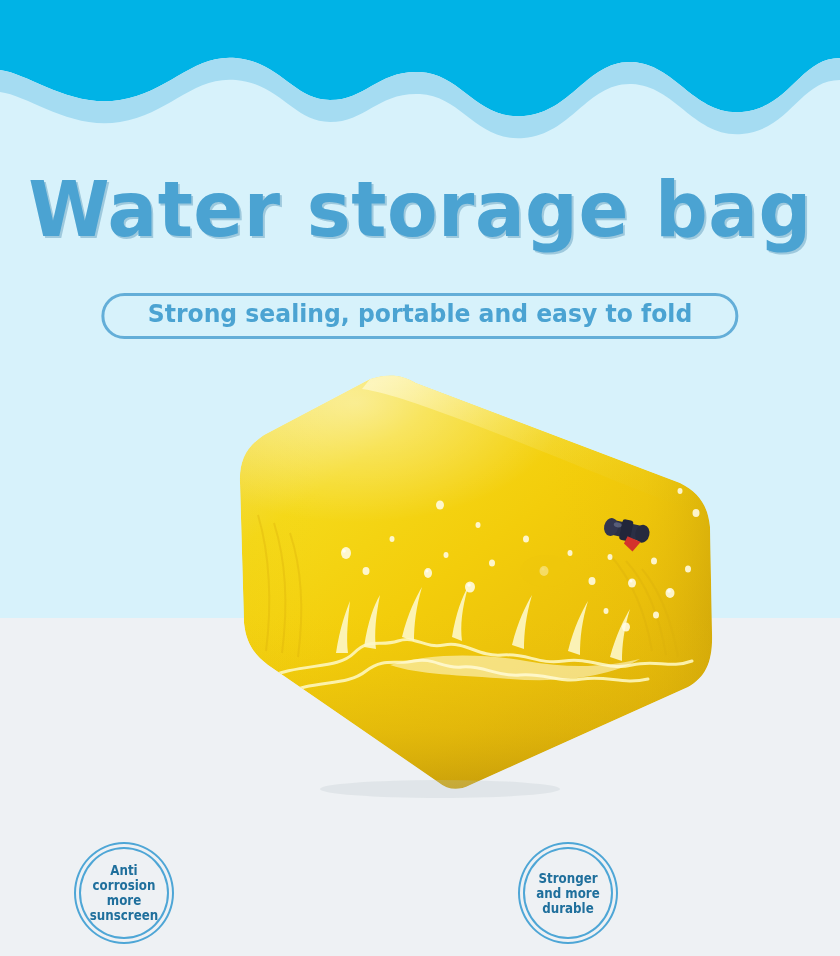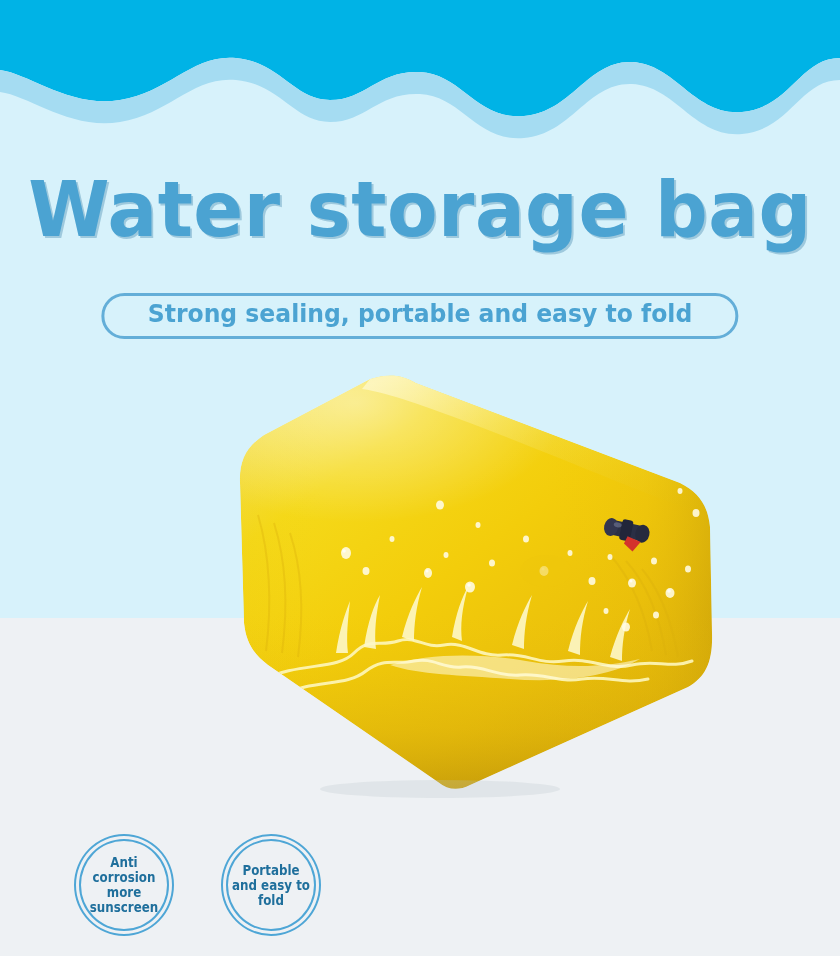--- a/index.html
+++ b/index.html
@@ -105,21 +105,21 @@
   
   .features {
     position: absolute;
     left: 0;
     top: 834px;
     width: 840px;
     height: 104px;
   }
   .feature {
     position: absolute;
-    top: 0;
+    top: 8px;
     width: 100px;
     height: 102px;
   }
   .ring-outer {
     position: absolute;
     left: 0; top: 0;
     width: 100px; height: 102px;
     box-sizing: border-box;
     border: 2px solid #4ea6d6;
     border-radius: 50%;
@@ -350,24 +350,24 @@
   </div>
 
   <div class="features">
 
     <div class="feature" style="left:74px;">
       <div class="ring-outer"></div>
       <div class="ring-inner"></div>
       <div class="feature-label">Anti corrosion more sunscreen</div>
     </div>
 
-    <div class="feature" style="left:221px;">
+
+
+    <div class="feature" style="left:518px;">
       <div class="ring-outer"></div>
       <div class="ring-inner"></div>
-      <div class="feature-label">Portable and easy to fold</div>
+      <div class="feature-label">Stronger and more durable</div>
     </div>
 
 
-
-
   </div>
 
 </div>
 
 </body></html>

